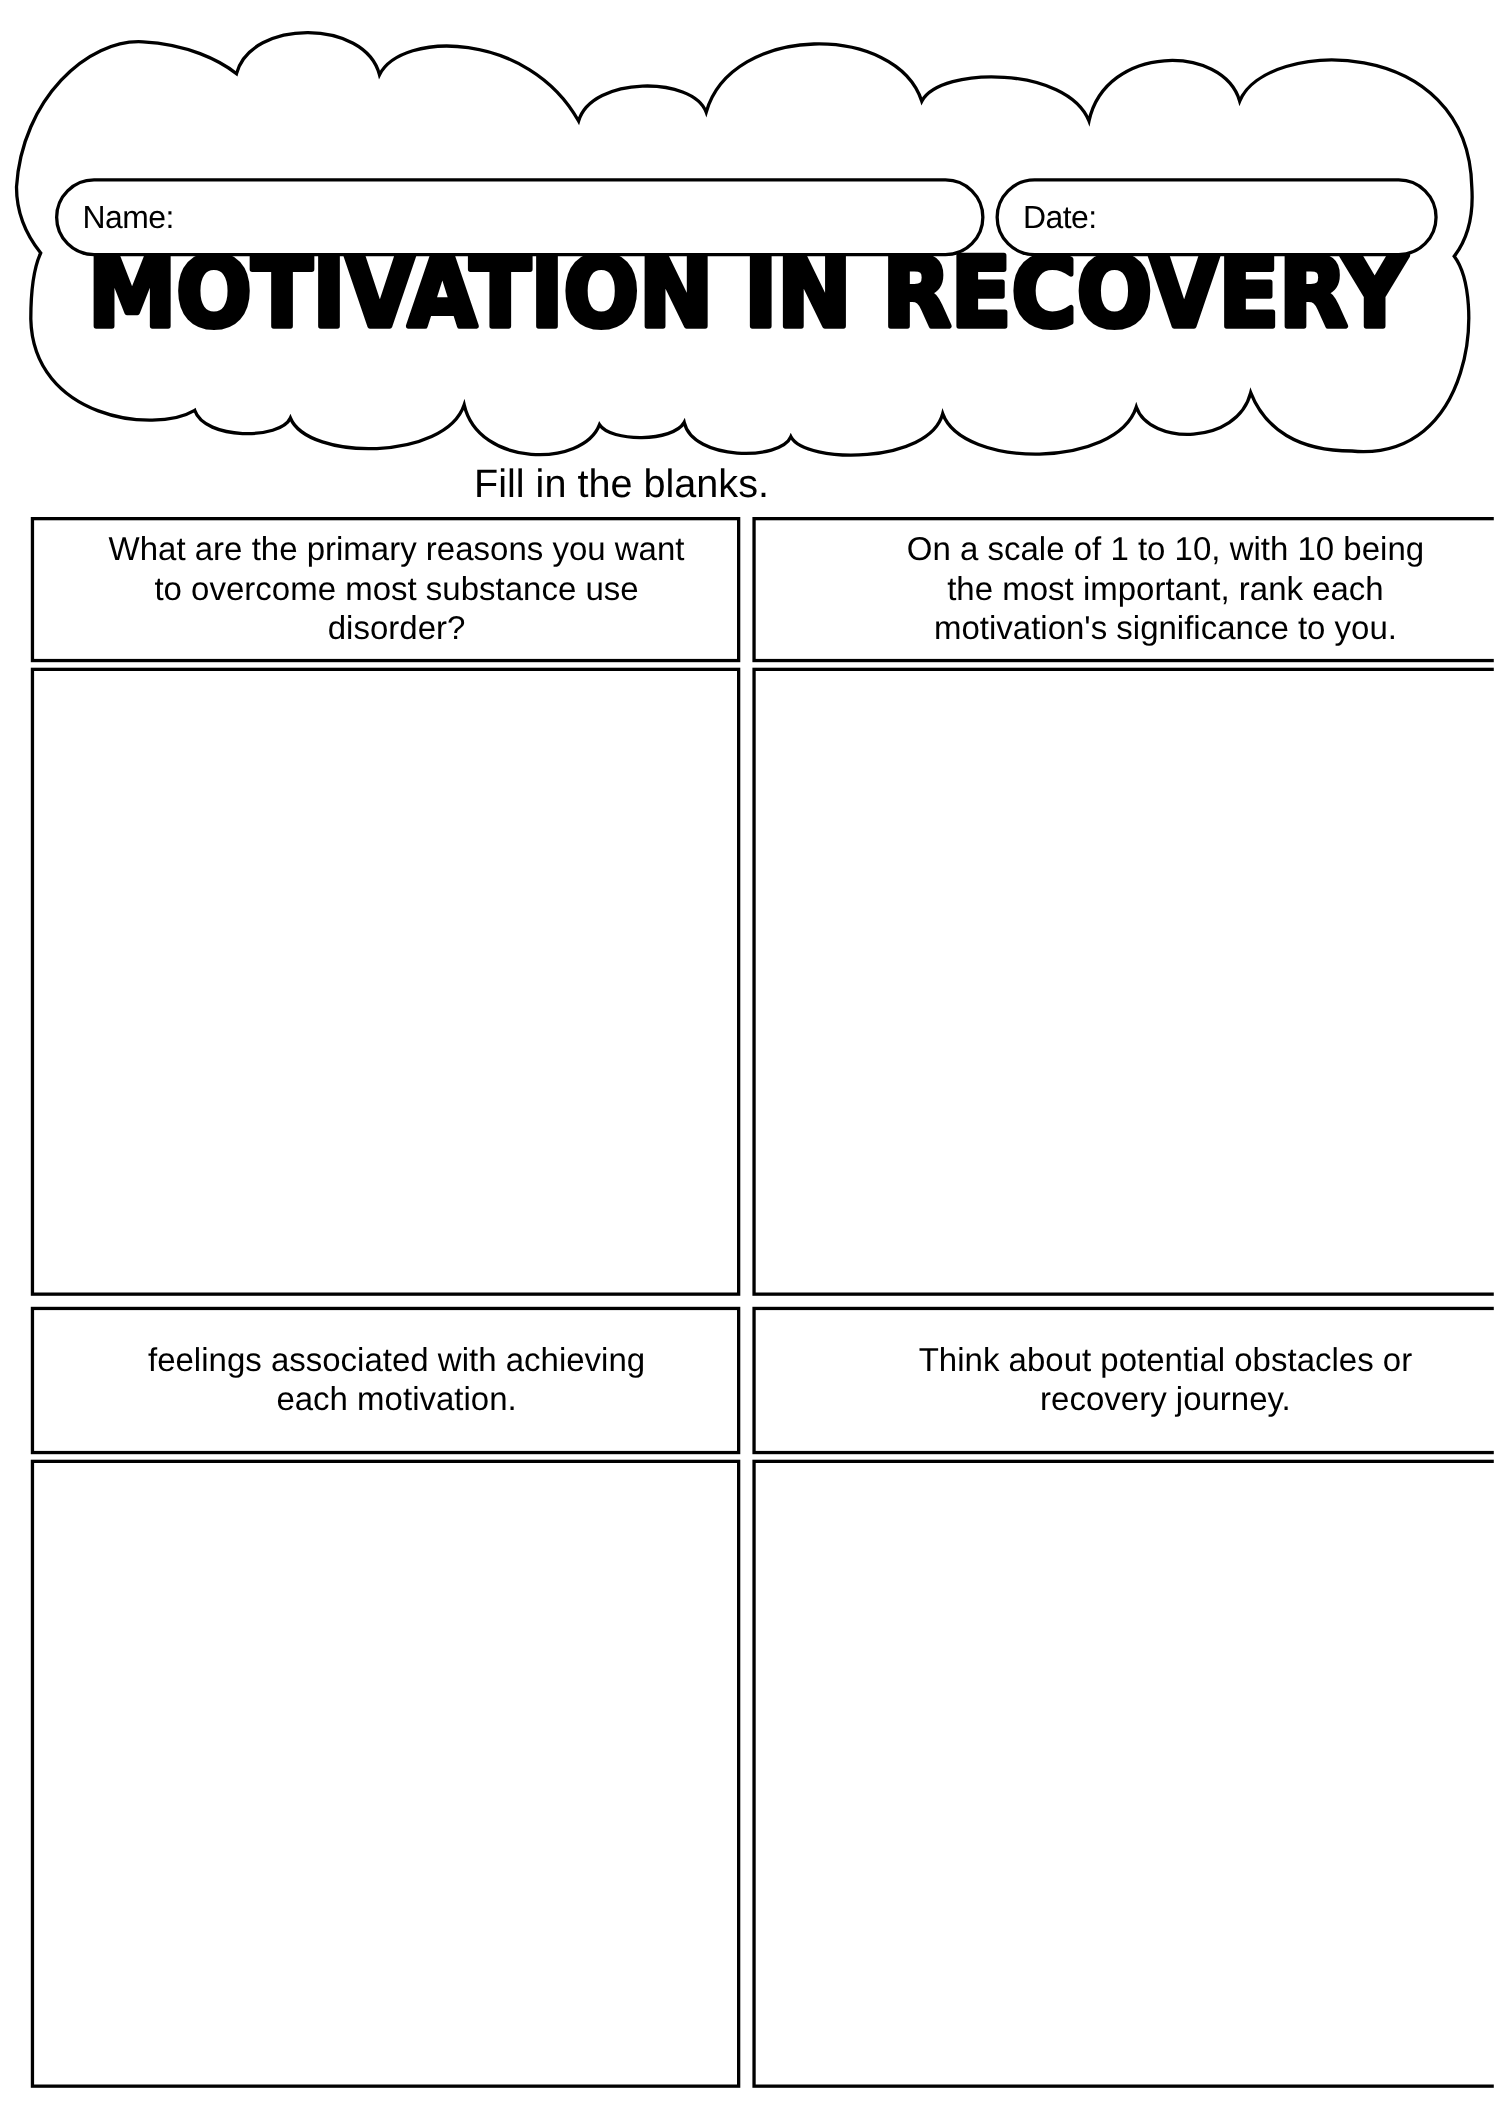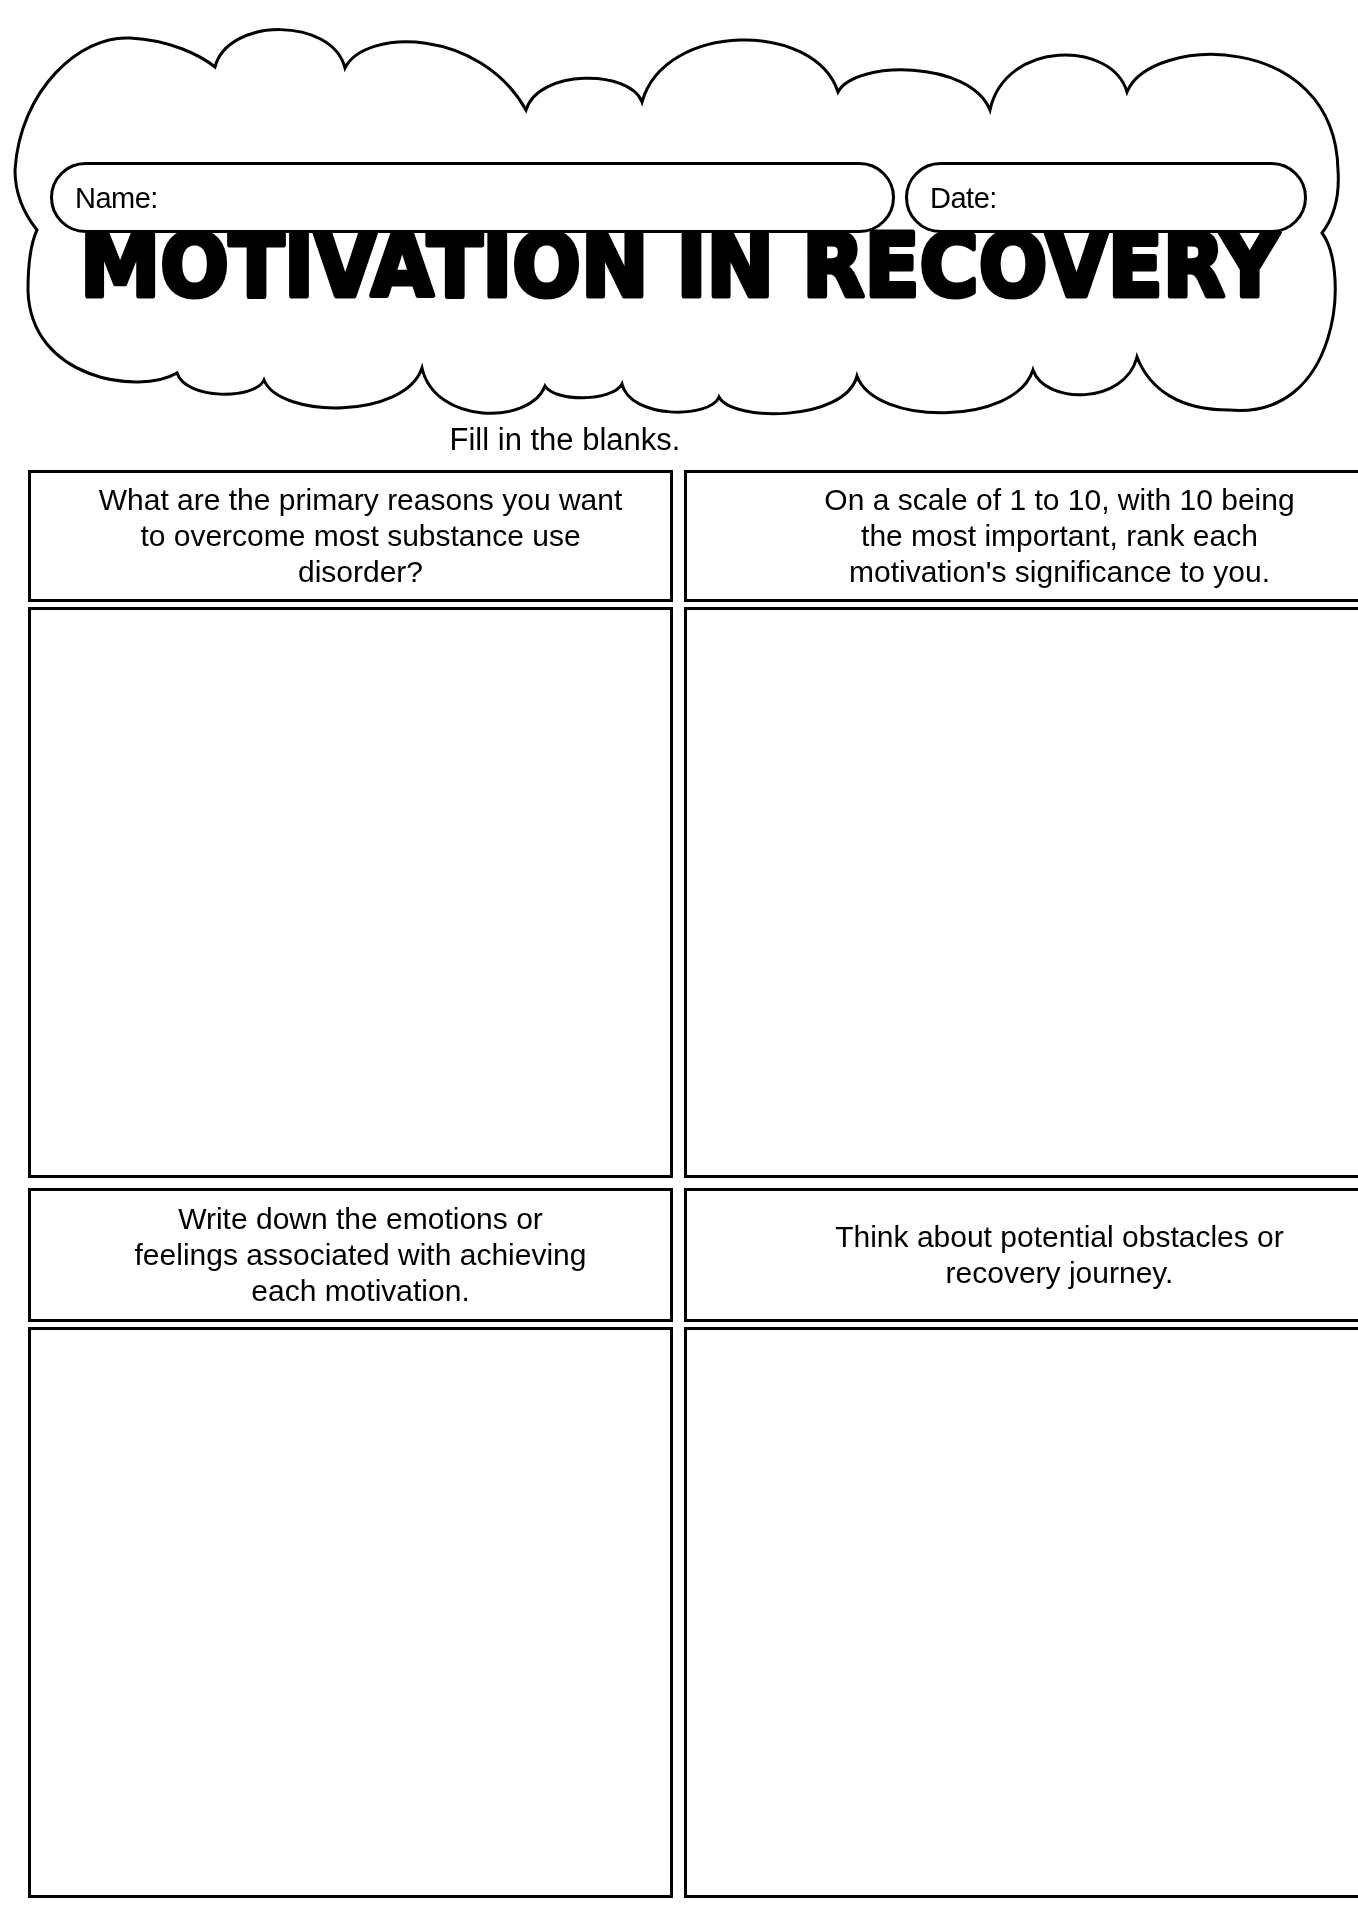--- a/index.html
+++ b/index.html
@@ -4,21 +4,21 @@
 <style>
   html, body { margin: 0; padding: 0; background: #ffffff; }
   body { width: 1358px; height: 1920px; position: relative; overflow: hidden; font-family: "Liberation Sans", sans-serif; color: #000000; }
   .cloud-svg { position: absolute; left: 0; top: 0; width: 1358px; height: 430px; }
   .pill { position: absolute; top: 127px; height: 71px; box-sizing: border-box; border: 3px solid #000; border-radius: 36px; background: #fff; margin-top: 35px; }
   .pill-name { left: 50px; width: 845px; }
   .pill-date { left: 905px; width: 402px; }
   .pill-label { position: absolute; left: 22px; top: 16px; font-size: 29px; line-height: 34px; letter-spacing: -0.5px; }
   .pill-input { position: absolute; left: 110px; right: 30px; top: 12px; height: 42px; border: none; outline: none; background: transparent; font-family: "Liberation Sans", sans-serif; font-size: 26px; }
   .pill-date .pill-input { left: 98px; }
-  .instructions { position: absolute; left: 0; width: 1130px; top: 420px; text-align: center; font-size: 31px; line-height: 40px; }
+  .instructions { position: absolute; left: 0; width: 1130px; top: 420px; text-align: center; font-size: 36px; line-height: 40px; }
   .box { position: absolute; box-sizing: border-box; border: 3px solid #000; background: #fff; }
   .qhead { display: flex; flex-direction: column; align-items: center; justify-content: center; text-align: center; font-size: 30px; line-height: 36px; padding-left: 20px; }
   .qhead span { display: block; white-space: nowrap; }
   .answer { resize: none; outline: none; padding: 14px; font-family: "Liberation Sans", sans-serif; font-size: 24px; }
   .col-l { left: 28px; width: 645px; }
   .col-r { left: 684px; width: 731px; }
   .r1h { top: 470px; height: 132px; }
   .r1b { top: 607px; height: 571px; }
   .r2h { top: 1188px; height: 134px; }
   .r2b { top: 1327px; height: 571px; }
@@ -74,21 +74,20 @@
 <textarea class="box answer col-l r1b" style=""></textarea>
 
 <div class="box qhead col-r r1h">
   <span>On a scale of 1 to 10, with 10 being</span>
   <span>the most important, rank each</span>
   <span>motivation's significance to you.</span>
 </div>
 <textarea class="box answer col-r r1b" style=""></textarea>
 
 <div class="box qhead col-l r2h">
-  <span>Write down the emotions or</span>
   <span>feelings associated with achieving</span>
   <span>each motivation.</span>
 </div>
 <textarea class="box answer col-l r2b" style=""></textarea>
 
 <div class="box qhead col-r r2h">
   <span>Think about potential obstacles or</span>
   <span>recovery journey.</span>
 </div>
 <textarea class="box answer col-r r2b" style=""></textarea>

